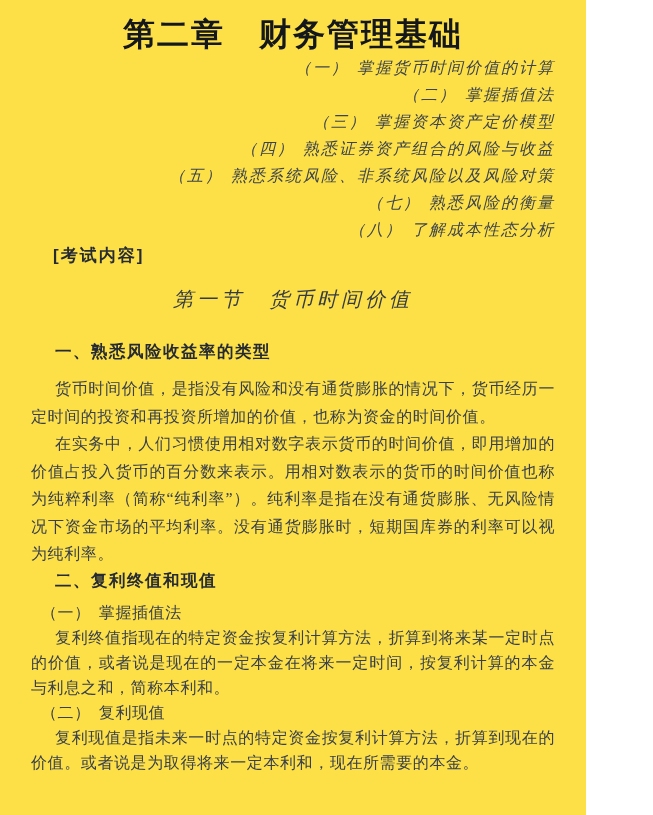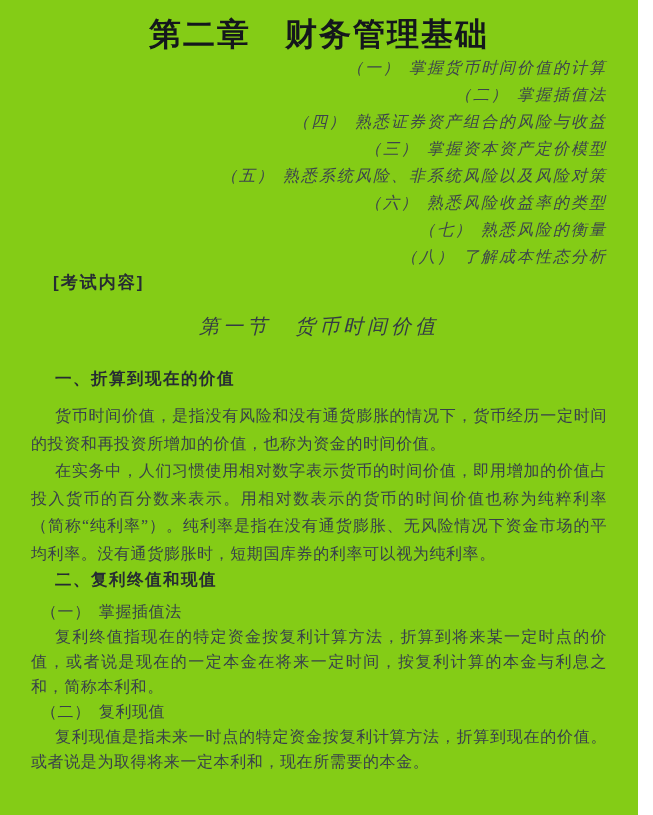--- a/index.html
+++ b/index.html
@@ -2,23 +2,23 @@
 <html><head>
 <meta charset="utf-8">
 <style>
   html, body {
     margin: 0;
     padding: 0;
     background: #ffffff;
   }
   .page {
     position: relative;
-    width: 638px;
+    width: 586px;
     height: 815px;
-    background: #84cc16;
+    background: #fde047;
     overflow: hidden;
     font-family: "Liberation Serif", "DejaVu Serif", serif;
     color: #39404b;
   }
   
   .chapter-title {
     padding-top: 14px;
     height: 40px;
     line-height: 40px;
     text-align: center;
@@ -110,44 +110,41 @@
 
 
     <div class="req-list">
       <div class="req-item">
         <span>（一）</span><span class="item-text">掌握货币时间价值的计算</span>
       </div>
       <div class="req-item">
         <span>（二）</span><span class="item-text">掌握插值法</span>
       </div>
       <div class="req-item">
+        <span>（三）</span><span class="item-text">掌握资本资产定价模型</span>
+      </div>
+      <div class="req-item">
         <span>（四）</span><span class="item-text">熟悉证券资产组合的风险与收益</span>
       </div>
       <div class="req-item">
-        <span>（三）</span><span class="item-text">掌握资本资产定价模型</span>
-      </div>
-      <div class="req-item">
         <span>（五）</span><span class="item-text">熟悉系统风险、非系统风险以及风险对策</span>
-      </div>
-      <div class="req-item">
-        <span>（六）</span><span class="item-text">熟悉风险收益率的类型</span>
       </div>
       <div class="req-item">
         <span>（七）</span><span class="item-text">熟悉风险的衡量</span>
       </div>
       <div class="req-item">
         <span>（八）</span><span class="item-text">了解成本性态分析</span>
       </div>
     </div>
 
     <div class="bracket-header second">[考试内容]</div>
 
     <div class="section-title">第一节　货币时间价值</div>
 
-    <div class="h-heading one">一、折算到现在的价值</div>
+    <div class="h-heading one">一、熟悉风险收益率的类型</div>
 
     <p class="para lh-wide first">货币时间价值，是指没有风险和没有通货膨胀的情况下，货币经历一定时间的投资和再投资所增加的价值，也称为资金的时间价值。</p>
 
     <p class="para lh-wide">在实务中，人们习惯使用相对数字表示货币的时间价值，即用增加的价值占投入货币的百分数来表示。用相对数表示的货币的时间价值也称为纯粹利率（简称“纯利率”）。纯利率是指在没有通货膨胀、无风险情况下资金市场的平均利率。没有通货膨胀时，短期国库券的利率可以视为纯利率。</p>
 
     <div class="h-heading two">二、复利终值和现值</div>
 
     <div class="sub-item gap-top">
       <span>（一）</span><span class="item-text">掌握插值法</span>
     </div>

